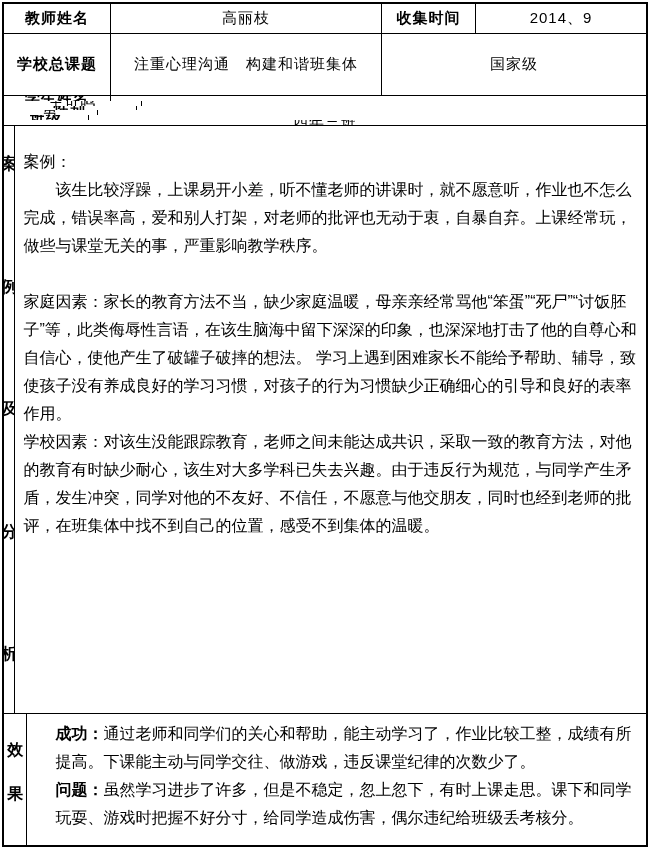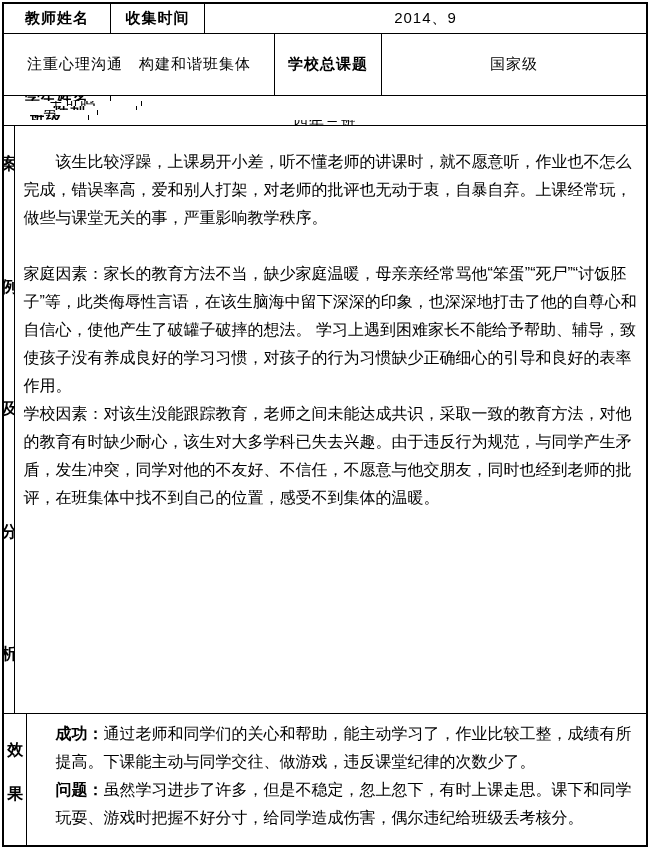--- a/index.html
+++ b/index.html
@@ -101,27 +101,28 @@
   .inline-strong { font-weight: bold; }
 </style>
 </head>
 <body>
 
 <div class="sheet">
   <div class="tbl">
 
     <div class="row r1">
       <div class="cell w-label lbl">教师姓名</div>
+      <div class="cell w-mid val">高丽枝</div>
       <div class="cell w-small lbl">收集时间</div>
       <div class="cell w-grow last val">2014、9</div>
     </div>
 
     <div class="row r2">
+      <div class="cell w-label lbl">学校总课题</div>
       <div class="cell w-mid val">注重心理沟通　构建和谐班集体</div>
-      <div class="cell w-label lbl">学校总课题</div>
       <div class="cell w-grow last val">国家级</div>
     </div>
 
     <div class="row r3">
       <div class="cell w-label lbl">学生姓名</div>
       <div class="cell w-stud val">王可鸣</div>
       <div class="cell w-gender lbl">性别</div>
       <div class="cell w-small val">男</div>
       <div class="cell w-class lbl">班级</div>
       <div class="cell w-grow last val">四年三班</div>
@@ -129,20 +130,21 @@
 
     <div class="row r-case">
       <div class="cell w-side side side-case">
         <span>案</span>
         <span>例</span>
         <span>及</span>
         <span>分</span>
         <span>析</span>
       </div>
       <div class="cell w-grow last content content-case">
+        <p>案例：</p>
         <p class="indent">该生比较浮躁，上课易开小差，听不懂老师的讲课时，就不愿意听，作业也不怎么完成，错误率高，爱和别人打架，对老师的批评也无动于衷，自暴自弃。上课经常玩，做些与课堂无关的事，严重影响教学秩序。</p>
         <div class="spacer"></div>
         <p>家庭因素：家长的教育方法不当，缺少家庭温暖，母亲亲经常骂他“笨蛋”“死尸”“讨饭胚子”等，此类侮辱性言语，在该生脑海中留下深深的印象，也深深地打击了他的自尊心和自信心，使他产生了破罐子破摔的想法。 学习上遇到困难家长不能给予帮助、辅导，致使孩子没有养成良好的学习习惯，对孩子的行为习惯缺少正确细心的引导和良好的表率作用。</p>
         <p>学校因素：对该生没能跟踪教育，老师之间未能达成共识，采取一致的教育方法，对他的教育有时缺少耐心，该生对大多学科已失去兴趣。由于违反行为规范，与同学产生矛盾，发生冲突，同学对他的不友好、不信任，不愿意与他交朋友，同时也经到老师的批评，在班集体中找不到自己的位置，感受不到集体的温暖。</p>
       </div>
     </div>
 
     <div class="row r-effect">
       <div class="cell w-side side side-effect">
         <span>效</span>

